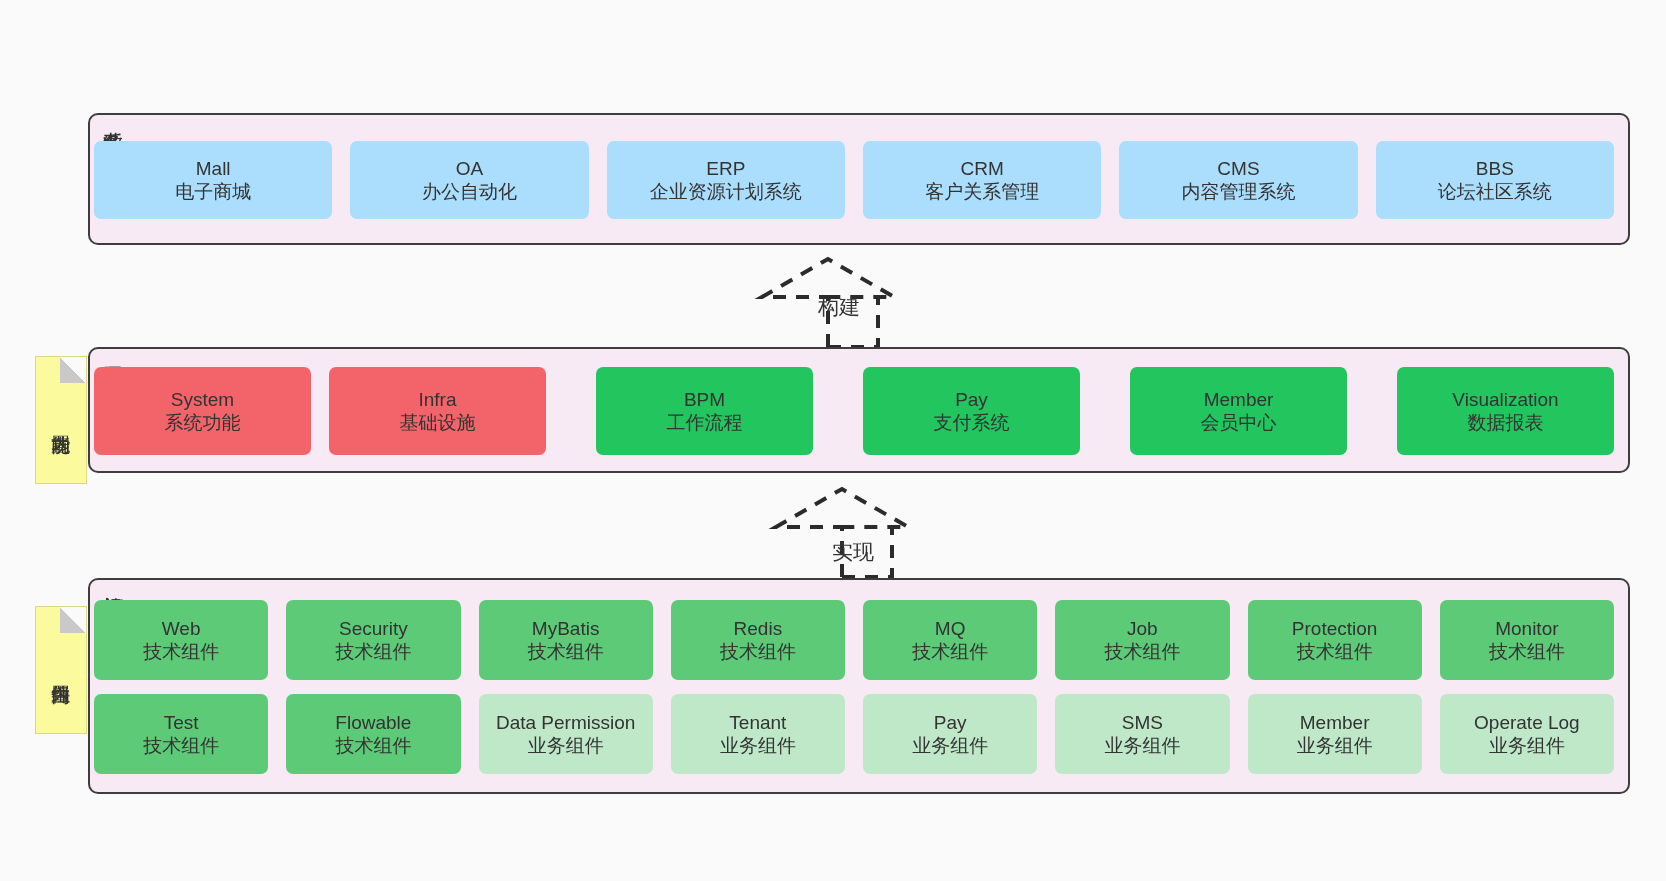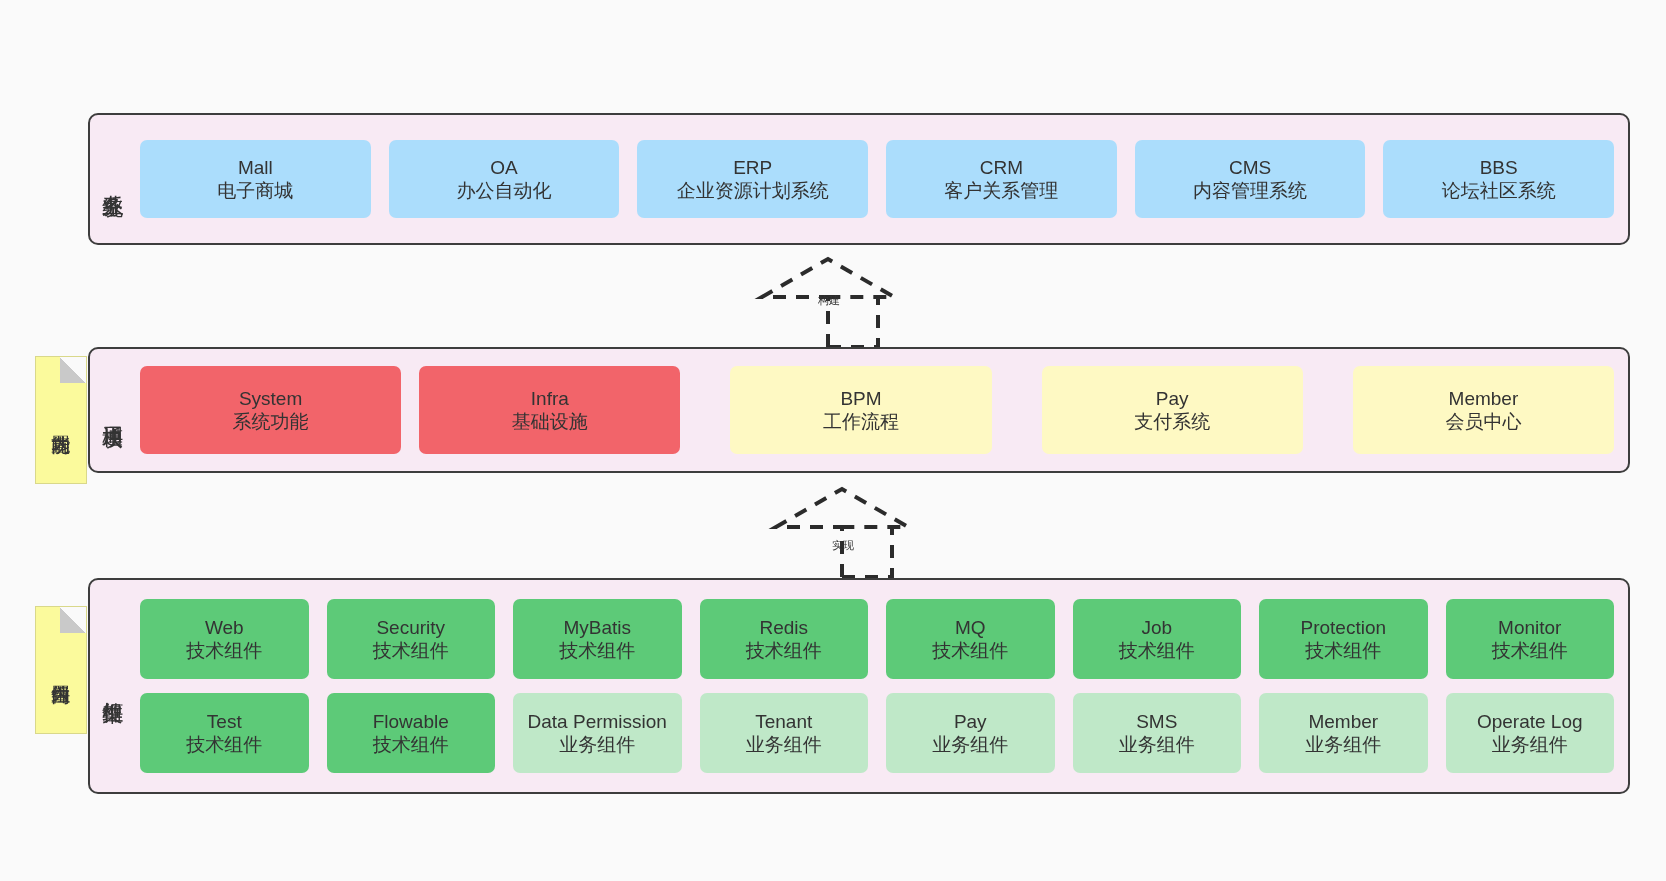--- a/index.html
+++ b/index.html
@@ -22,21 +22,21 @@
   }
 
   
   .layer {
     position: absolute;
     box-sizing: border-box;
     background: #f8eaf4;
     border: 2px solid #3d3d3d;
     border-radius: 10px;
     display: flex;
-    flex-direction: row;
+    flex-direction: column;
     align-items: stretch;
   }
   .layer-title {
     flex: 0 0 auto;
     width: 46px;
     display: flex;
     align-items: center;
     justify-content: center;
     font-size: 21px;
     line-height: 1.12;
@@ -78,21 +78,21 @@
   }
   .card .t1 { font-size: 19px; }
   .card .t2 { font-size: 19px; }
 
   .layer1 .card { height: 78px; background: #abddfc; }
   .layer2 .card { height: 88px; }
   .layer3 .card { height: 80px; }
 
   .c-blue   { background: #abddfc; }
   .c-red    { background: #f2646a; }
-  .c-pink   { background: #fef9c3; margin-left: 32px; }
+  .c-pink   { background: #22c55e; margin-left: 32px; }
   .c-green  { background: #5dca78; }
   .c-lgreen { background: #bfe8c8; }
 
   
   .note {
     position: absolute;
     box-sizing: border-box;
     background: #fbfa9c;
     border: 1px solid #d9d88a;
     display: flex;
@@ -116,21 +116,21 @@
     background: linear-gradient(225deg, #fafafa 0%, #fafafa 50%, #c9c9c9 50%, #c9c9c9 100%);
   }
 
   
   .arrow {
     position: absolute;
     pointer-events: none;
   }
   .arrow-label {
     position: absolute;
-    font-size: 11px;
+    font-size: 21px;
     color: #333333;
     background: transparent;
     white-space: nowrap;
     user-select: none;
   }
 </style>
 </head>
 <body>
 
 <div class="canvas">
@@ -197,20 +197,24 @@
           <div class="t2">工作流程</div>
         </div>
         <div class="card c-pink">
           <div class="t1">Pay</div>
           <div class="t2">支付系统</div>
         </div>
         <div class="card c-pink">
           <div class="t1">Member</div>
           <div class="t2">会员中心</div>
         </div>
+        <div class="card c-pink">
+          <div class="t1">Visualization</div>
+          <div class="t2">数据报表</div>
+        </div>
       </div>
     </div>
   </div>
 
   <div class="arrow" style="left:766px; top:485px; width:160px; height:98px;">
     <svg width="160" height="98" viewBox="0 0 160 98">
       <path d="M 76 92 L 76 42 L 10 42 L 76 4 L 142 42 L 76 42" fill="none" stroke="#2b2b2b" stroke-width="4" stroke-dasharray="13,10" stroke-linecap="butt" stroke-linejoin="miter"></path>
       <path d="M 76 92 L 76 42" fill="none" stroke="#2b2b2b" stroke-width="4" stroke-dasharray="13,10"></path>
       <path d="M 76 92 L 126 92 L 126 42" fill="none" stroke="#2b2b2b" stroke-width="4" stroke-dasharray="13,10"></path>
     </svg>

